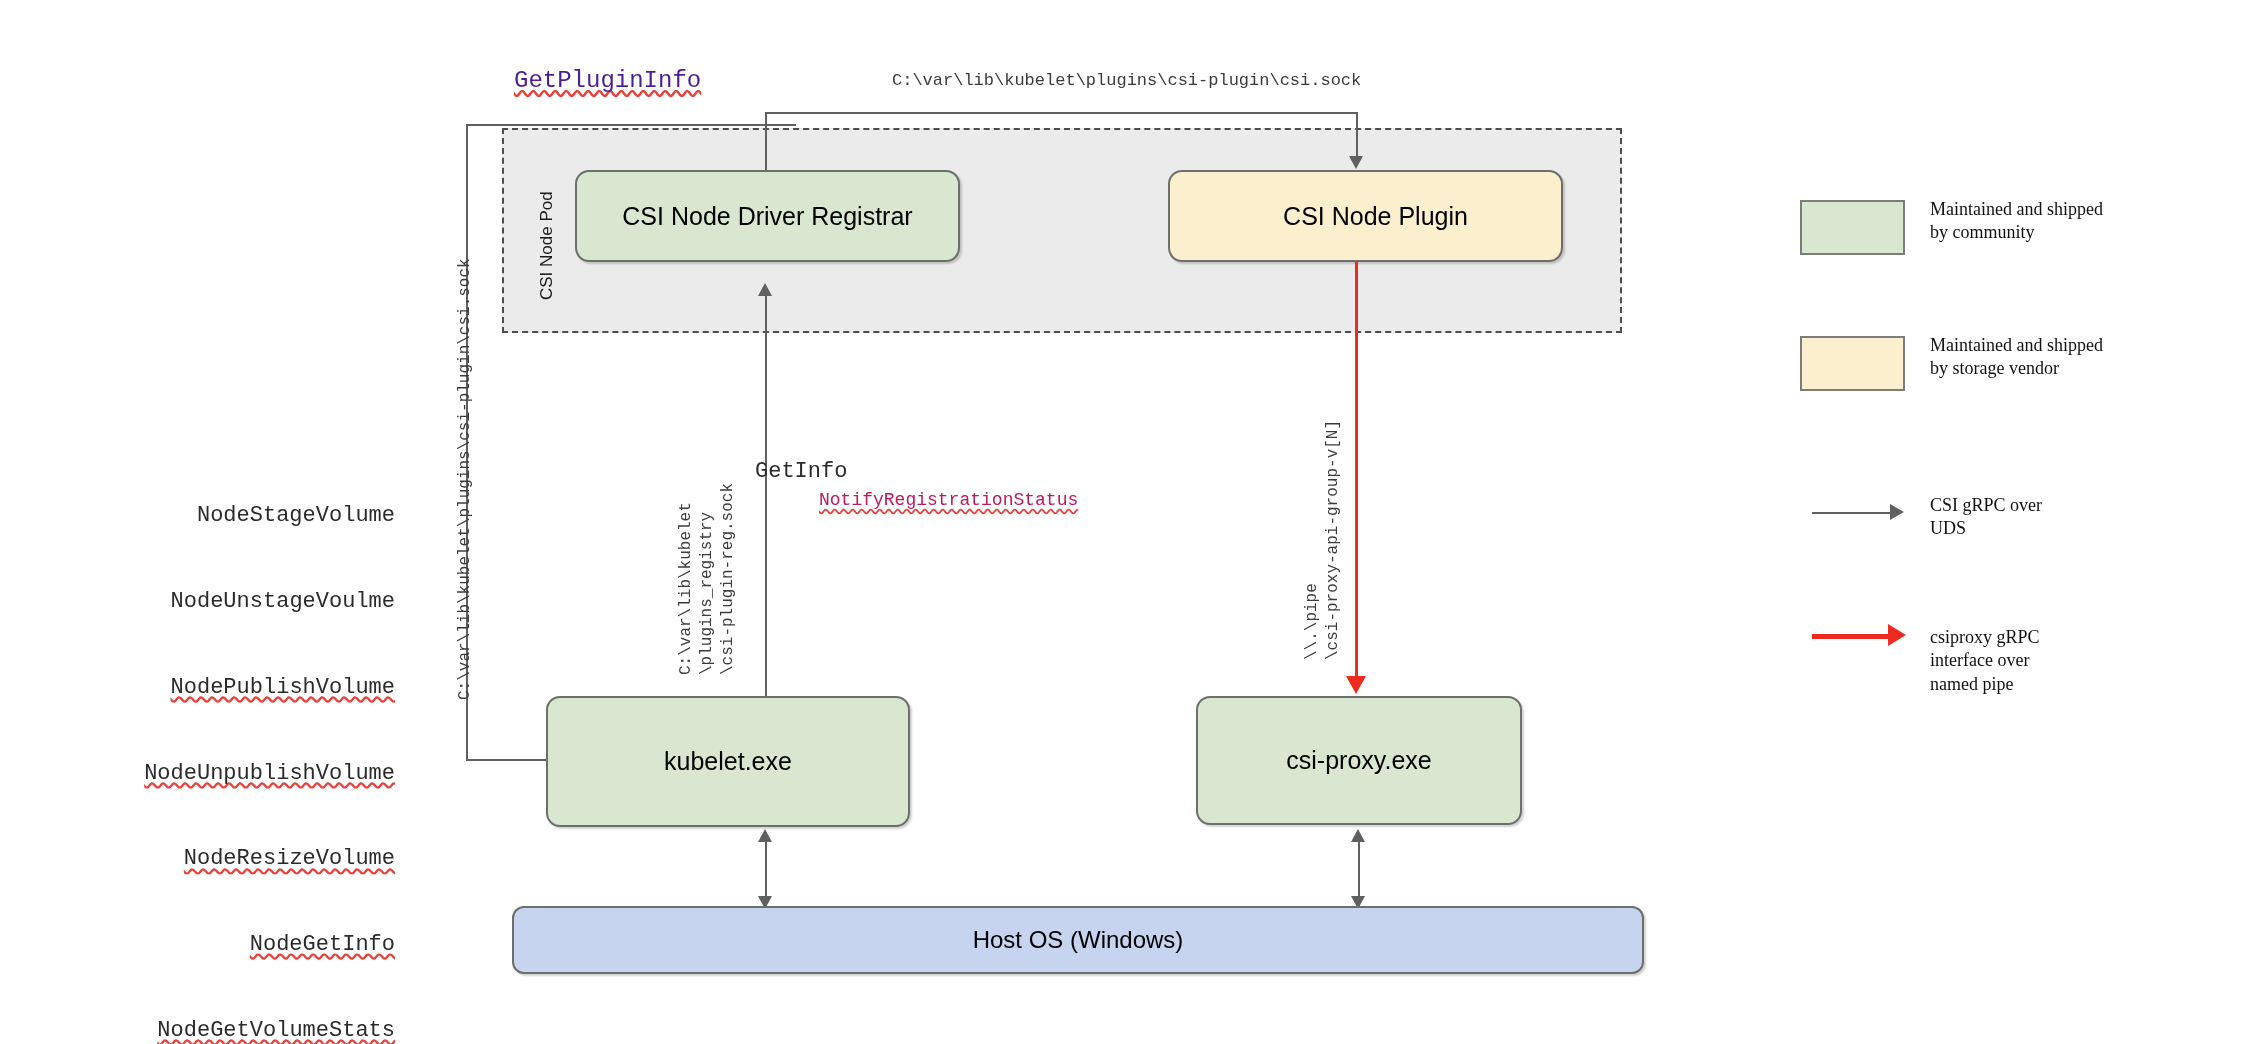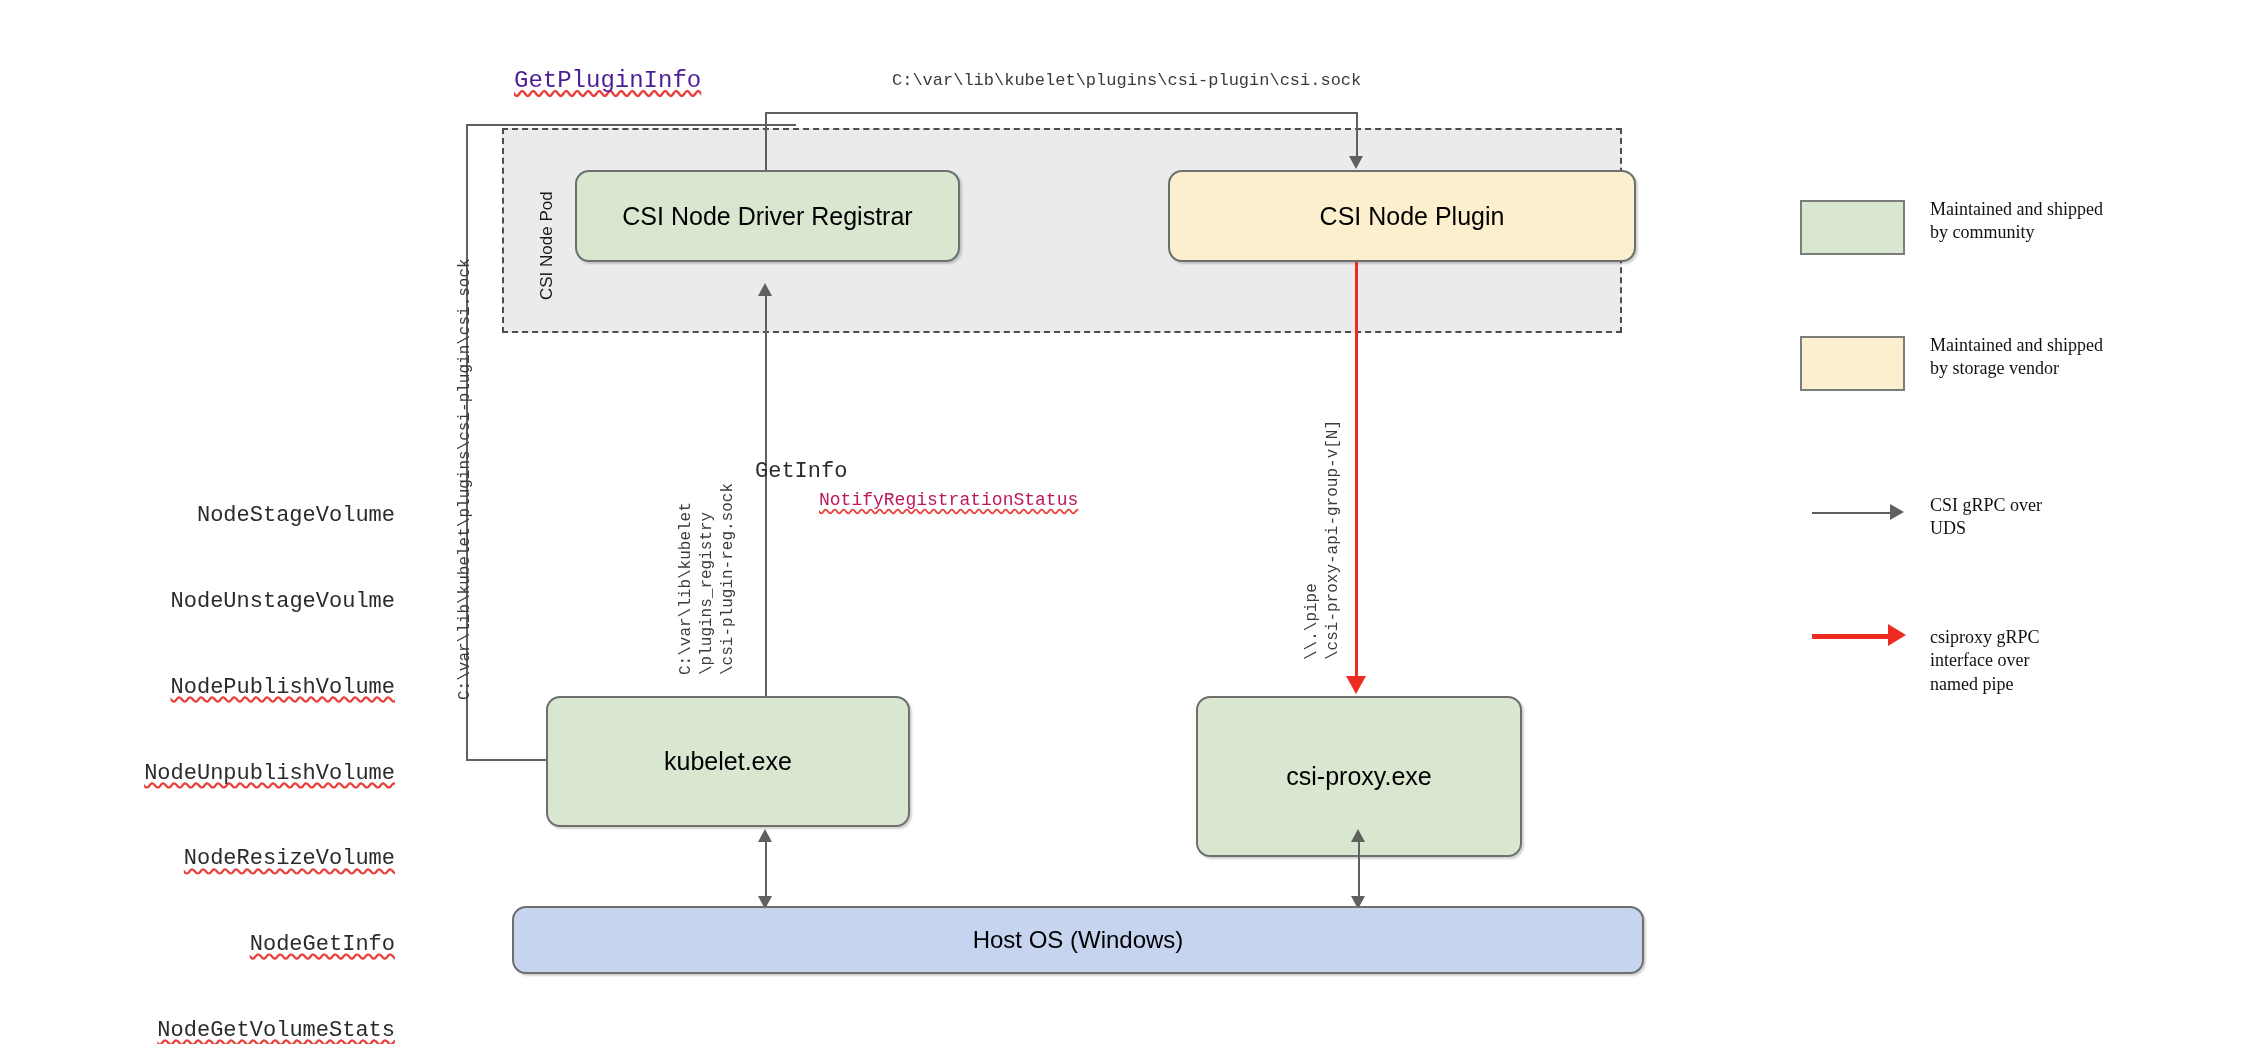--- a/index.html
+++ b/index.html
@@ -22,21 +22,21 @@
   
   .node{
     position:absolute;box-sizing:border-box;
     border:2px solid #6d6f6d;border-radius:14px;
     display:flex;align-items:center;justify-content:center;
     text-align:center;line-height:1.30;
     box-shadow:2px 2px 2px rgba(0,0,0,0.18);
   }
   .green{background:#d9e7d0;}
   .cream{background:#fbefcd;}
-  .blue {background:#c6d4ef;}
+  .blue {background:#c6d4ef;border-radius:12px;}
 
   .podbox{
     position:absolute;box-sizing:border-box;
     background:#ebebeb;border:2px dashed #4d4d4d;
   }
   .outerline{
     position:absolute;box-sizing:border-box;
     border-left:2px solid #5f6160;
     border-top:2px solid #5f6160;
   }
@@ -84,21 +84,21 @@
   <div class="hline" style="left:765px;top:112px;width:592px;"></div>
   <div class="vline" style="left:1356px;top:112px;height:46px;"></div>
   <div class="arrowhead ah-down" style="left:1349px;top:156px;"></div>
 
   <div class="vline" style="left:765px;top:112px;height:65px;"></div>
 
   <div class="node green" style="left:575px;top:170px;width:385px;height:92px;font-size:25px;">
     <span>CSI Node Driver Registrar</span>
   </div>
 
-  <div class="node cream" style="left:1168px;top:170px;width:468px;height:92px;font-size:25px;padding-left:20px;">
+  <div class="node cream" style="left:1168px;top:170px;width:395px;height:92px;font-size:25px;padding-left:20px;">
     <span>CSI Node Plugin</span>
   </div>
 
   <div class="vline red" style="left:1355px;top:262px;height:426px;"></div>
   <div class="arrowhead ah-down-red" style="left:1346px;top:676px;"></div>
 
   <div class="rot mono" style="left:1302px;top:660px;font-size:16px;color:#3b3b3b;">\\.\pipe
 \csi-proxy-api-group-v[N]</div>
 
 
@@ -121,21 +121,21 @@
     <div class="squiggle">NodeUnpublishVolume</div>
     <div class="squiggle">NodeResizeVolume</div>
     <div class="squiggle">NodeGetInfo</div>
     <div class="squiggle">NodeGetVolumeStats</div>
   </div>
 
   <div class="node green" style="left:546px;top:696px;width:364px;height:131px;font-size:25px;">
     <span><span>kubelet.exe</span><br></span>
   </div>
 
-  <div class="node green" style="left:1196px;top:696px;width:326px;height:161px;font-size:25px;">
+  <div class="node green" style="left:1196px;top:696px;width:326px;height:129px;font-size:25px;">
     <span>csi-proxy.exe</span>
   </div>
 
   <div class="vline" style="left:765px;top:833px;height:75px;"></div>
   <div class="arrowhead ah-up" style="left:758px;top:829px;"></div>
   <div class="arrowhead ah-down" style="left:758px;top:896px;"></div>
 
   <div class="vline" style="left:1358px;top:833px;height:75px;"></div>
   <div class="arrowhead ah-up" style="left:1351px;top:829px;"></div>
   <div class="arrowhead ah-down" style="left:1351px;top:896px;"></div>

